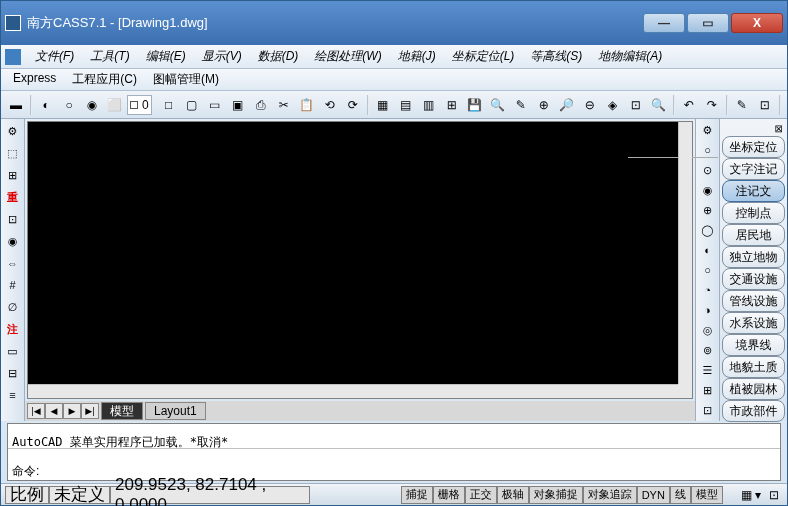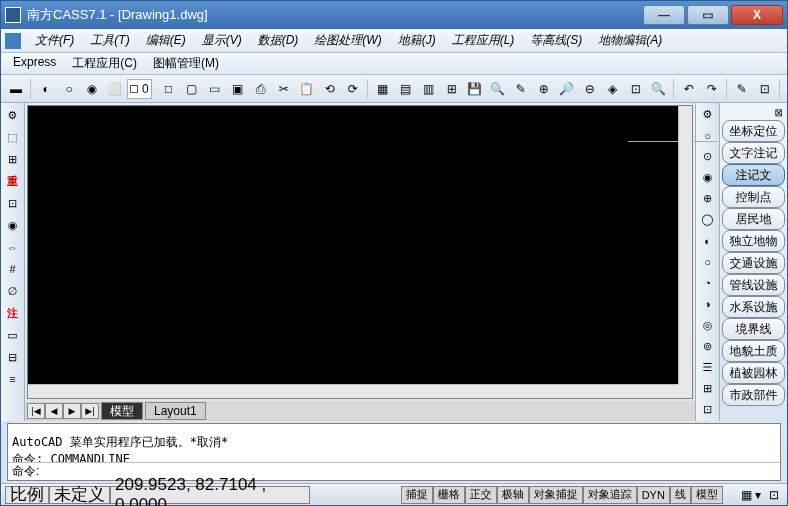--- a/index.html
+++ b/index.html
@@ -1,18 +1,18 @@
 <!DOCTYPE html>
 <html><head>
 <meta charset="utf-8">
 <style>
 *{margin:0;padding:0;box-sizing:border-box;font-family:"Microsoft YaHei",SimSun,sans-serif;font-size:12px}
 body{background:#e8e8e8;width:788px;height:506px;overflow:hidden}
 .window{width:788px;height:506px;border:1px solid #2b5d8f;display:flex;flex-direction:column;background:linear-gradient(#eaf1f8,#d6e5f3)}
-.titlebar{height:28px;background:linear-gradient(#5a8fd0,#3b6fb0);display:flex;align-items:center;padding:0 4px;color:#fff}
+.titlebar{height:44px;background:linear-gradient(#5a8fd0,#3b6fb0);display:flex;align-items:center;padding:0 4px;color:#fff}
 .titlebar .icon{width:16px;height:16px;background:#2a5a8a;border:1px solid #fff;margin-right:6px}
 .titlebar .title{flex:1;font-size:13px}
 .winbtns{display:flex;gap:0}
 .winbtn{width:42px;height:20px;background:linear-gradient(#d0e0f0,#a0c0e0);border:1px solid #5080b0;border-radius:3px;display:flex;align-items:center;justify-content:center;margin-left:2px;font-weight:bold;color:#333;cursor:pointer}
 .winbtn.close{background:linear-gradient(#e07060,#c04030);border-color:#a03020;color:#fff;width:52px}
 .menubar{height:24px;background:linear-gradient(#f5f8fc,#e0eaf4);display:flex;align-items:center;padding:0 4px;border-bottom:1px solid #b0c0d0}
 .menubar .app-icon{width:16px;height:16px;background:#4080c0;margin-right:6px}
 .menu-item{padding:2px 8px;cursor:pointer;color:#000}
 .menubar2{height:22px;background:linear-gradient(#f5f8fc,#e0eaf4);display:flex;align-items:flex-end;padding:0 4px;border-bottom:1px solid #b0c0d0}
 .toolbar{height:28px;background:linear-gradient(#f0f4f8,#d8e4f0);display:flex;align-items:center;padding:0 4px;border-bottom:1px solid #a0b0c0;gap:1px}
@@ -37,21 +37,21 @@
 .tabnav{width:18px;height:16px;border:1px solid #888;background:#e8e8e8;display:flex;align-items:center;justify-content:center;font-size:9px;cursor:pointer}
 .tab{height:18px;padding:0 8px;border:1px solid #888;background:#d0d0d0;display:flex;align-items:center;cursor:pointer;margin-left:2px}
 .tab.active{background:#303030;color:#fff}
 .right-tb{width:24px;background:linear-gradient(90deg,#f0f4f8,#d8e4f0);border-left:1px solid #a0b0c0;display:flex;flex-direction:column;align-items:center;padding:2px 0;gap:2px}
 .right-panel{width:68px;background:linear-gradient(#f0f4f8,#d8e4f0);border-left:1px solid #a0b0c0;display:flex;flex-direction:column;padding:4px 2px;gap:2px}
 .rp-close{text-align:right;font-size:10px;cursor:pointer;padding-right:2px}
 .rp-btn{height:22px;border:1px solid #8090a0;background:linear-gradient(#f8fafc,#e0e8f0);border-radius:8px;display:flex;align-items:center;justify-content:center;cursor:pointer;font-size:12px}
 .rp-btn.sel{background:linear-gradient(#d0e0f0,#a8c8e8);border-color:#4070a0}
 .cmdbox{height:58px;margin:2px 6px;border:1px solid #808080;background:#fff;display:flex;flex-direction:column}
 .cmdtext{flex:1;padding:10px 4px;font-family:"SimSun",monospace;font-size:12px;overflow:hidden;white-space:pre}
-.cmdline{height:18px;border-top:1px solid #c0c0c0;padding:0 4px;font-family:"SimSun",monospace;display:flex;align-items:flex-start}
+.cmdline{height:32px;border-top:1px solid #c0c0c0;padding:0 4px;font-family:"SimSun",monospace;display:flex;align-items:flex-end}
 .statusbar{height:22px;background:linear-gradient(#f0f4f8,#d0dce8);display:flex;align-items:center;border-top:1px solid #a0b0c0;padding:0 4px;gap:0}
 .st-cell{height:18px;border:1px solid #808080;padding:0 4px;display:flex;align-items:center;background:#e8e8e8;font-size:17px}
 .st-btn{height:18px;border:1px solid #808080;padding:0 4px;display:flex;align-items:center;background:#d8d8d8;cursor:pointer;font-size:11px}
 .st-sp{flex:1}
 .tiny-icon{width:14px;height:14px;display:inline-block}
 </style>
 </head>
 <body>
 
 <div class="window">
@@ -68,21 +68,21 @@
   <div class="menubar">
     <div class="app-icon"></div>
     <div id="menu1-host" style="display: flex; font-style: italic;">
         <span class="menu-item">文件(F)</span>
         <span class="menu-item">工具(T)</span>
         <span class="menu-item">编辑(E)</span>
         <span class="menu-item">显示(V)</span>
         <span class="menu-item">数据(D)</span>
         <span class="menu-item">绘图处理(W)</span>
         <span class="menu-item">地籍(J)</span>
-        <span class="menu-item">工程应用(L)</span>
+        <span class="menu-item">坐标定位(L)</span>
         <span class="menu-item">等高线(S)</span>
         <span class="menu-item">地物编辑(A)</span>
       </div>
   </div>
   <div class="menubar2">
     <div id="menu2-host" style="display:flex">
         <span class="menu-item">Express</span>
         <span class="menu-item">工程应用(C)</span>
         <span class="menu-item">图幅管理(M)</span>
       </div>

